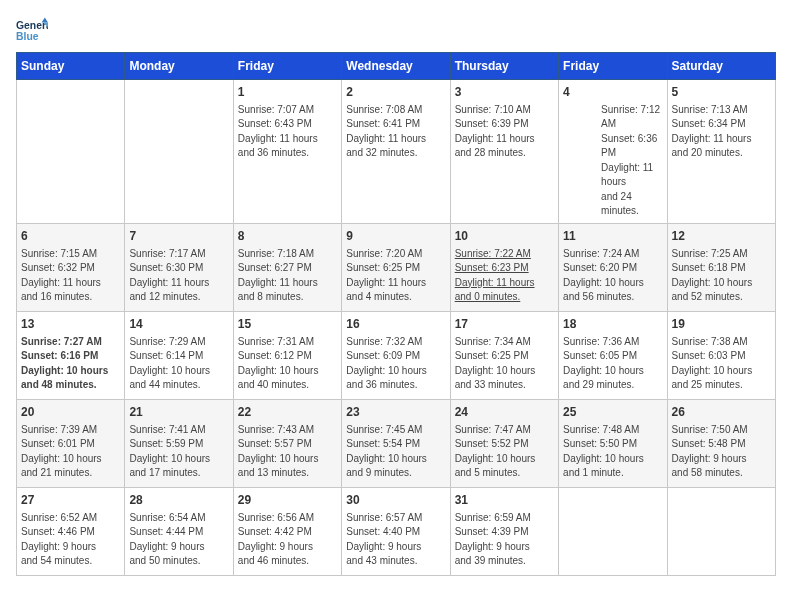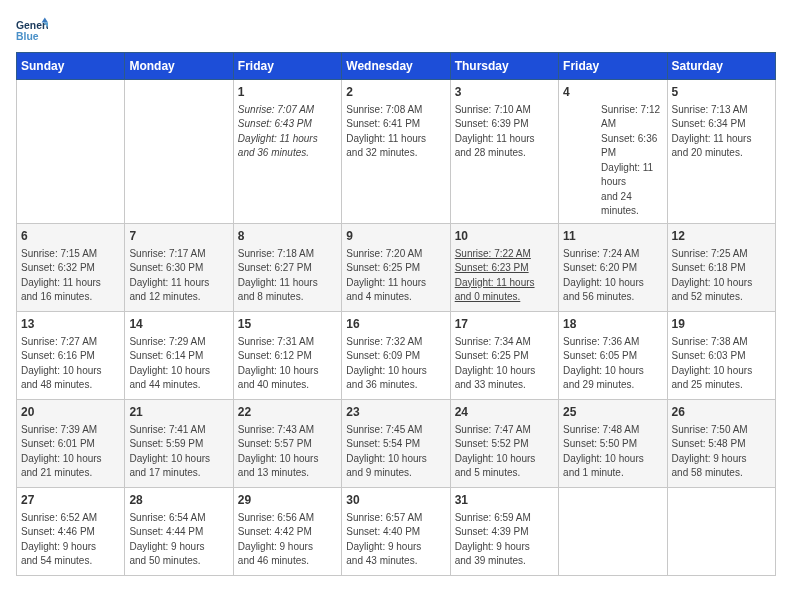--- a/index.html
+++ b/index.html
@@ -111,21 +111,21 @@
         <th>Friday</th>
         <th>Saturday</th>
       </tr>
   </thead>
   <tbody id="calendar-body">
       <tr>
         <td class="empty-cell"></td>
         <td class="empty-cell"></td>
         <td>
           <span class="day-num">1</span>
-          <div class="cell-text" style="white-space: pre-line; font-style: italic;">Sunrise: 7:07 AM
+          <div class="cell-text" style="white-space: pre-line;">Sunrise: 7:07 AM
 Sunset: 6:43 PM
 Daylight: 11 hours
 and 36 minutes.</div>
         </td>
         <td>
           <span class="day-num">2</span>
           <div class="cell-text" style="white-space: pre-line;">Sunrise: 7:08 AM
 Sunset: 6:41 PM
 Daylight: 11 hours
 and 32 minutes.</div>
@@ -199,21 +199,21 @@
           <span class="day-num">12</span>
           <div class="cell-text" style="white-space: pre-line;">Sunrise: 7:25 AM
 Sunset: 6:18 PM
 Daylight: 10 hours
 and 52 minutes.</div>
         </td>
       </tr>
       <tr>
         <td>
           <span class="day-num">13</span>
-          <div class="cell-text" style="white-space: pre-line;">Sunrise: 7:27 AM
+          <div class="cell-text" style="white-space: pre-line; font-weight: bold;">Sunrise: 7:27 AM
 Sunset: 6:16 PM
 Daylight: 10 hours
 and 48 minutes.</div>
         </td>
         <td>
           <span class="day-num">14</span>
           <div class="cell-text" style="white-space: pre-line;">Sunrise: 7:29 AM
 Sunset: 6:14 PM
 Daylight: 10 hours
 and 44 minutes.</div>

